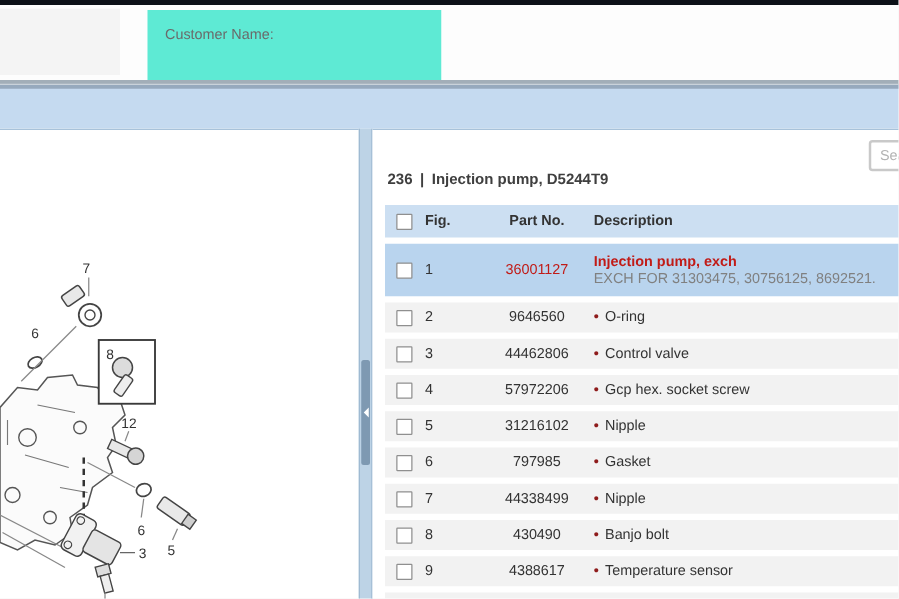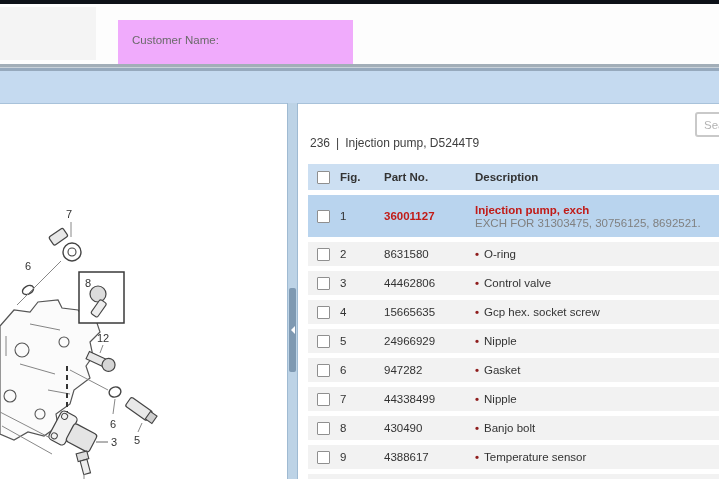--- a/index.html
+++ b/index.html
@@ -5,51 +5,51 @@
   * { margin:0; padding:0; box-sizing:border-box; }
   html,body { background:#e9e9e9; }
   #app {
     position:relative; width:719px; height:479px; overflow:hidden;
     background:#fff; font-family:"Liberation Sans", sans-serif; color:#333;
   }
   
   .top-strip { position:absolute; left:0; top:0; width:719px; height:4px; background:#0d1118; }
   .top-bar  { position:absolute; left:0; top:4px; width:719px; height:60px; background:#fdfdfd; }
   .left-placeholder-box { position:absolute; left:0; top:3px; width:96px; height:53px; background:#f4f4f4; }
-  .customer-box { position:absolute; left:118px; top:16px; width:235px; height:56px; background:#f0abfc; padding:10px 0 0 14px; }
+  .customer-box { position:absolute; left:118px; top:4px; width:235px; height:56px; background:#5eead4; padding:10px 0 0 14px; }
   .customer-label { font-size:11.5px; color:#6a6a6a; }
   .top-divider { position:absolute; left:0; top:64px; width:719px; height:4px; background:#a2aeb8; border-bottom:1px solid #c9d2da; }
   .blue-band { position:absolute; left:0; top:68px; width:719px; height:35px; background:#c5daf0; border-top:3px solid #96a9bd; }
   
   .main { position:absolute; left:0; top:103px; width:719px; height:376px; display:flex; }
   .left-panel { width:287px; height:376px; background:#fff; border-top:1px solid #a8c2da; position:relative; }
   .splitter { width:11px; height:376px; background:#bdd3e6; border-left:1px solid #9fbad2; border-right:1px solid #9fbad2; position:relative; }
   .splitter-thumb { position:absolute; left:1px; top:185px; width:7px; height:84px; background:#7e99b2; border-radius:2px; display:flex; align-items:center; justify-content:center; }
   .splitter-arrow { width:0; height:0; border-top:4px solid transparent; border-bottom:4px solid transparent; border-right:4px solid #ffffff; }
   .right-panel { flex:1; height:376px; background:#fff; border-top:1px solid #a8c2da; position:relative; overflow:hidden; }
   
   .search-input {
     position:absolute; left:397px; top:8px; width:62px; height:25px;
     border:2px solid #c9c9c9; border-radius:3px; background:#fff;
     font-family:"Liberation Sans",sans-serif; font-size:11.5px; color:#9e9e9e; padding:0 0 0 7px; outline:none;
   }
   .search-input::placeholder { color:#b3b3b3; }
-  .panel-title { position:absolute; left:12px; top:32px; font-size:12px; font-weight:normal; color:#3f3f3f; white-space:nowrap; }
+  .panel-title { position:absolute; left:12px; top:32px; font-size:12px; font-weight:bold; color:#3f3f3f; white-space:nowrap; }
   .panel-title .sep { margin:0 6px; }
   .parts-table { position:absolute; left:10px; top:60px; width:445px; }
   .t-header { display:flex; align-items:center; height:26px; background:#ccdff2; font-weight:bold; font-size:11.5px; color:#333; }
   .t-row { display:flex; align-items:center; height:24px; background:#f2f2f2; margin-top:5px; font-size:11.5px; }
   .t-row.selected { height:42px; background:#b9d4ee; }
   .cb-cell { width:32px; padding-left:9px; display:flex; align-items:center; }
   .checkbox { width:13px; height:13px; background:#fff; border:1px solid #8f8f8f; border-radius:1px; }
   .fig-cell { width:44px; }
-  .part-cell { width:91px; }
+  .part-cell { width:91px;text-align:center; }
   .desc-cell { flex:1; white-space:nowrap; }
   .bullet { color:#8e1b1b; font-weight:bold; margin-right:5px; }
-  .t-row.selected .part-cell { color:#c11b17; font-weight:bold; }
+  .t-row.selected .part-cell { color:#c11b17; font-weight:normal; }
   .desc-main-red { color:#c11b17; font-weight:bold; }
   .desc-note { color:#808080; font-weight:normal; font-size:11.5px; line-height:13px; }
   .desc-stack { line-height:14px; }
   
   svg text { font-family:"Liberation Sans",sans-serif; font-size:11px; fill:#333; }
 </style>
 </head>
 <body>
 
 <div id="app">
@@ -173,53 +173,53 @@
                   <div class="desc-main-red">Injection pump, exch</div>
                   <div class="desc-note">EXCH FOR 31303475, 30756125, 8692521.</div>
                 </div>
               </div>
             </div>
             <div class="t-row">
               <div class="cb-cell">
                 <div class="checkbox"></div>
               </div>
               <div class="fig-cell">2</div>
-              <div class="part-cell">8631580</div>
+              <div class="part-cell">9646560</div>
               <div class="desc-cell"><span class="bullet">•</span>O-ring</div>
             </div>
             <div class="t-row">
               <div class="cb-cell">
                 <div class="checkbox"></div>
               </div>
               <div class="fig-cell">3</div>
               <div class="part-cell">44462806</div>
               <div class="desc-cell"><span class="bullet">•</span>Control valve</div>
             </div>
             <div class="t-row">
               <div class="cb-cell">
                 <div class="checkbox"></div>
               </div>
               <div class="fig-cell">4</div>
-              <div class="part-cell">15665635</div>
+              <div class="part-cell">57972206</div>
               <div class="desc-cell"><span class="bullet">•</span>Gcp hex. socket screw</div>
             </div>
             <div class="t-row">
               <div class="cb-cell">
                 <div class="checkbox"></div>
               </div>
               <div class="fig-cell">5</div>
-              <div class="part-cell">24966929</div>
+              <div class="part-cell">31216102</div>
               <div class="desc-cell"><span class="bullet">•</span>Nipple</div>
             </div>
             <div class="t-row">
               <div class="cb-cell">
                 <div class="checkbox"></div>
               </div>
               <div class="fig-cell">6</div>
-              <div class="part-cell">947282</div>
+              <div class="part-cell">797985</div>
               <div class="desc-cell"><span class="bullet">•</span>Gasket</div>
             </div>
             <div class="t-row">
               <div class="cb-cell">
                 <div class="checkbox"></div>
               </div>
               <div class="fig-cell">7</div>
               <div class="part-cell">44338499</div>
               <div class="desc-cell"><span class="bullet">•</span>Nipple</div>
             </div>

